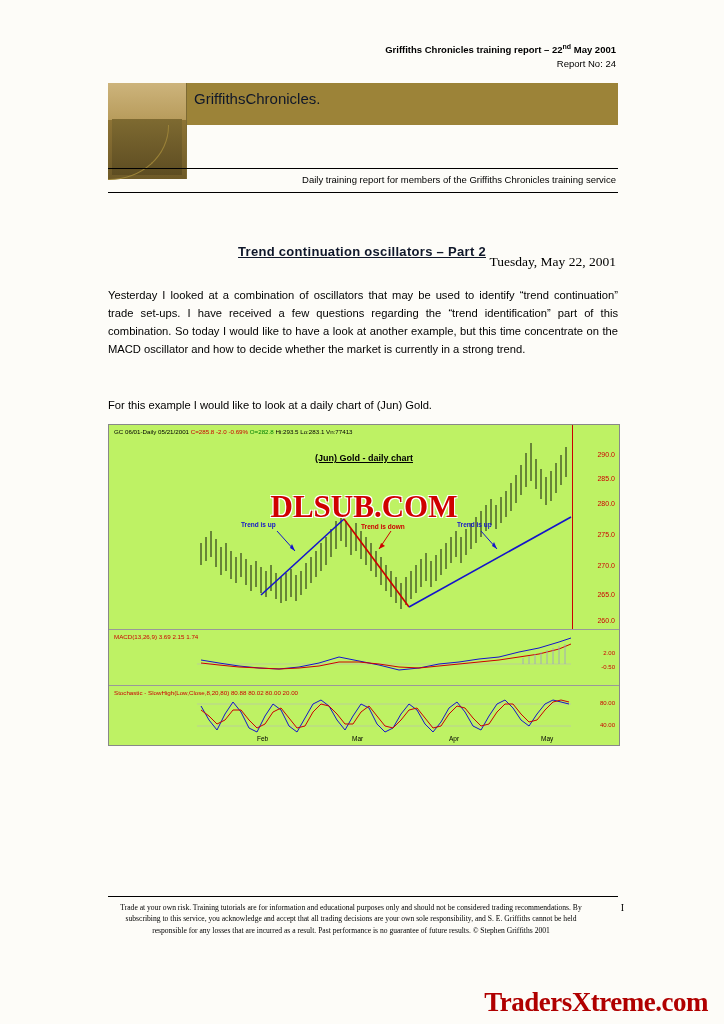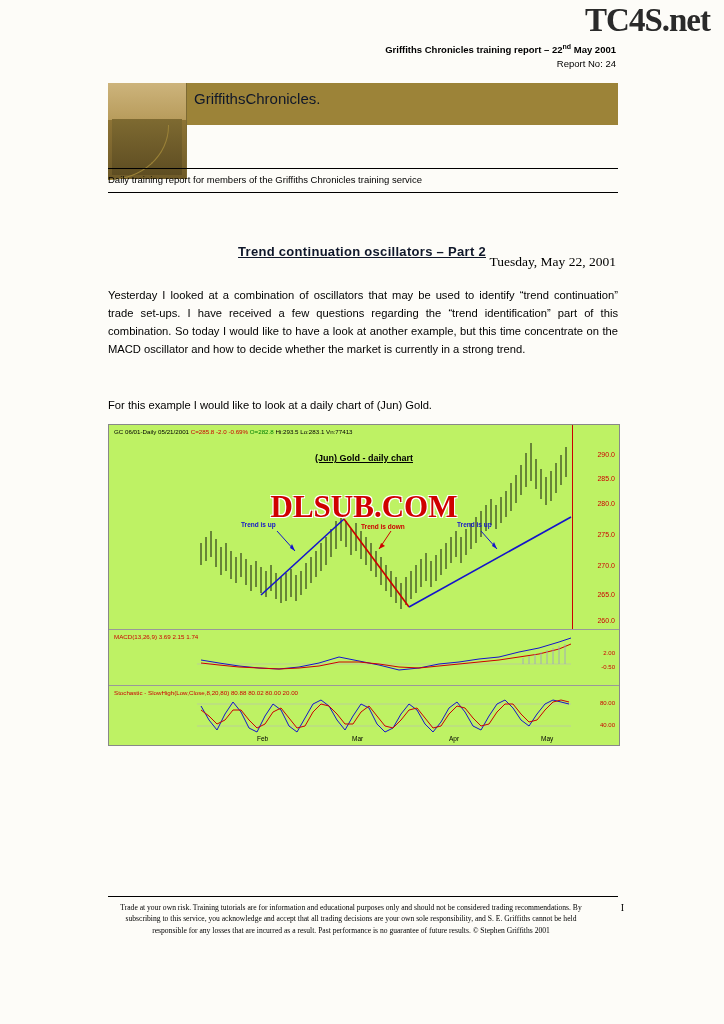--- a/index.html
+++ b/index.html
@@ -83,21 +83,21 @@
     font-family:"Liberation Sans", sans-serif;
     font-size:9.5px;line-height:1.55;text-align:right;color:#000;
   }
   .contact .row{white-space:nowrap;}
   .contact .lbl{display:inline-block;}
   .contact a{color:#1414cc;text-decoration:underline;}
 
   .subtitle{
     position:absolute;left:108px;right:108px;top:174px;
     font-family:"Liberation Sans", sans-serif;
-    font-size:9.5px;color:#000;text-align:left;
+    font-size:9.5px;color:#000;text-align:right;
   }
   .rule{
     position:absolute;left:108px;width:510px;height:0;
     border-top:1px solid #000;
   }
 
   .date{
     position:absolute;right:108px;top:206px;
     font-family:"Liberation Serif", serif;
     font-size:13.5px;color:#000;margin-top:48px;
@@ -198,21 +198,20 @@
   .pagenum{
     position:absolute;right:100px;top:902px;
     font-family:"Liberation Serif", serif;font-size:10px;color:#000;
   }
 </style>
 </head>
 <body>
 
 <div class="page">
 
-  <div class="wm-top">TC4S.net</div>
 
   <div class="hdr">
     <div class="l1"><span>Griffiths Chronicles training report – 22</span><sup>nd</sup><span> May 2001</span></div>
     <div>Report No: 24</div>
   </div>
 
   <div class="logo-band">
     <div class="title">GriffithsChronicles.</div>
   </div>
   <div class="logo-art">
@@ -397,13 +396,14 @@
         <span style="left:432px;">May</span>
       </div>
     </div>
   </div>
 
 
   <div class="foot-rule"></div>
   <div class="footer">Trade at your own risk. Training tutorials are for information and educational purposes only and should not be considered trading recommendations. By subscribing to this service, you acknowledge and accept that all trading decisions are your own sole responsibility, and S. E. Griffiths cannot be held responsible for any losses that are incurred as a result.  Past performance is no guarantee of future results.  © Stephen Griffiths 2001</div>
   <div class="pagenum">I</div>
 
+  <div class="wm-bottom">TradersXtreme.com</div>
 </div>
 
 </body></html>

